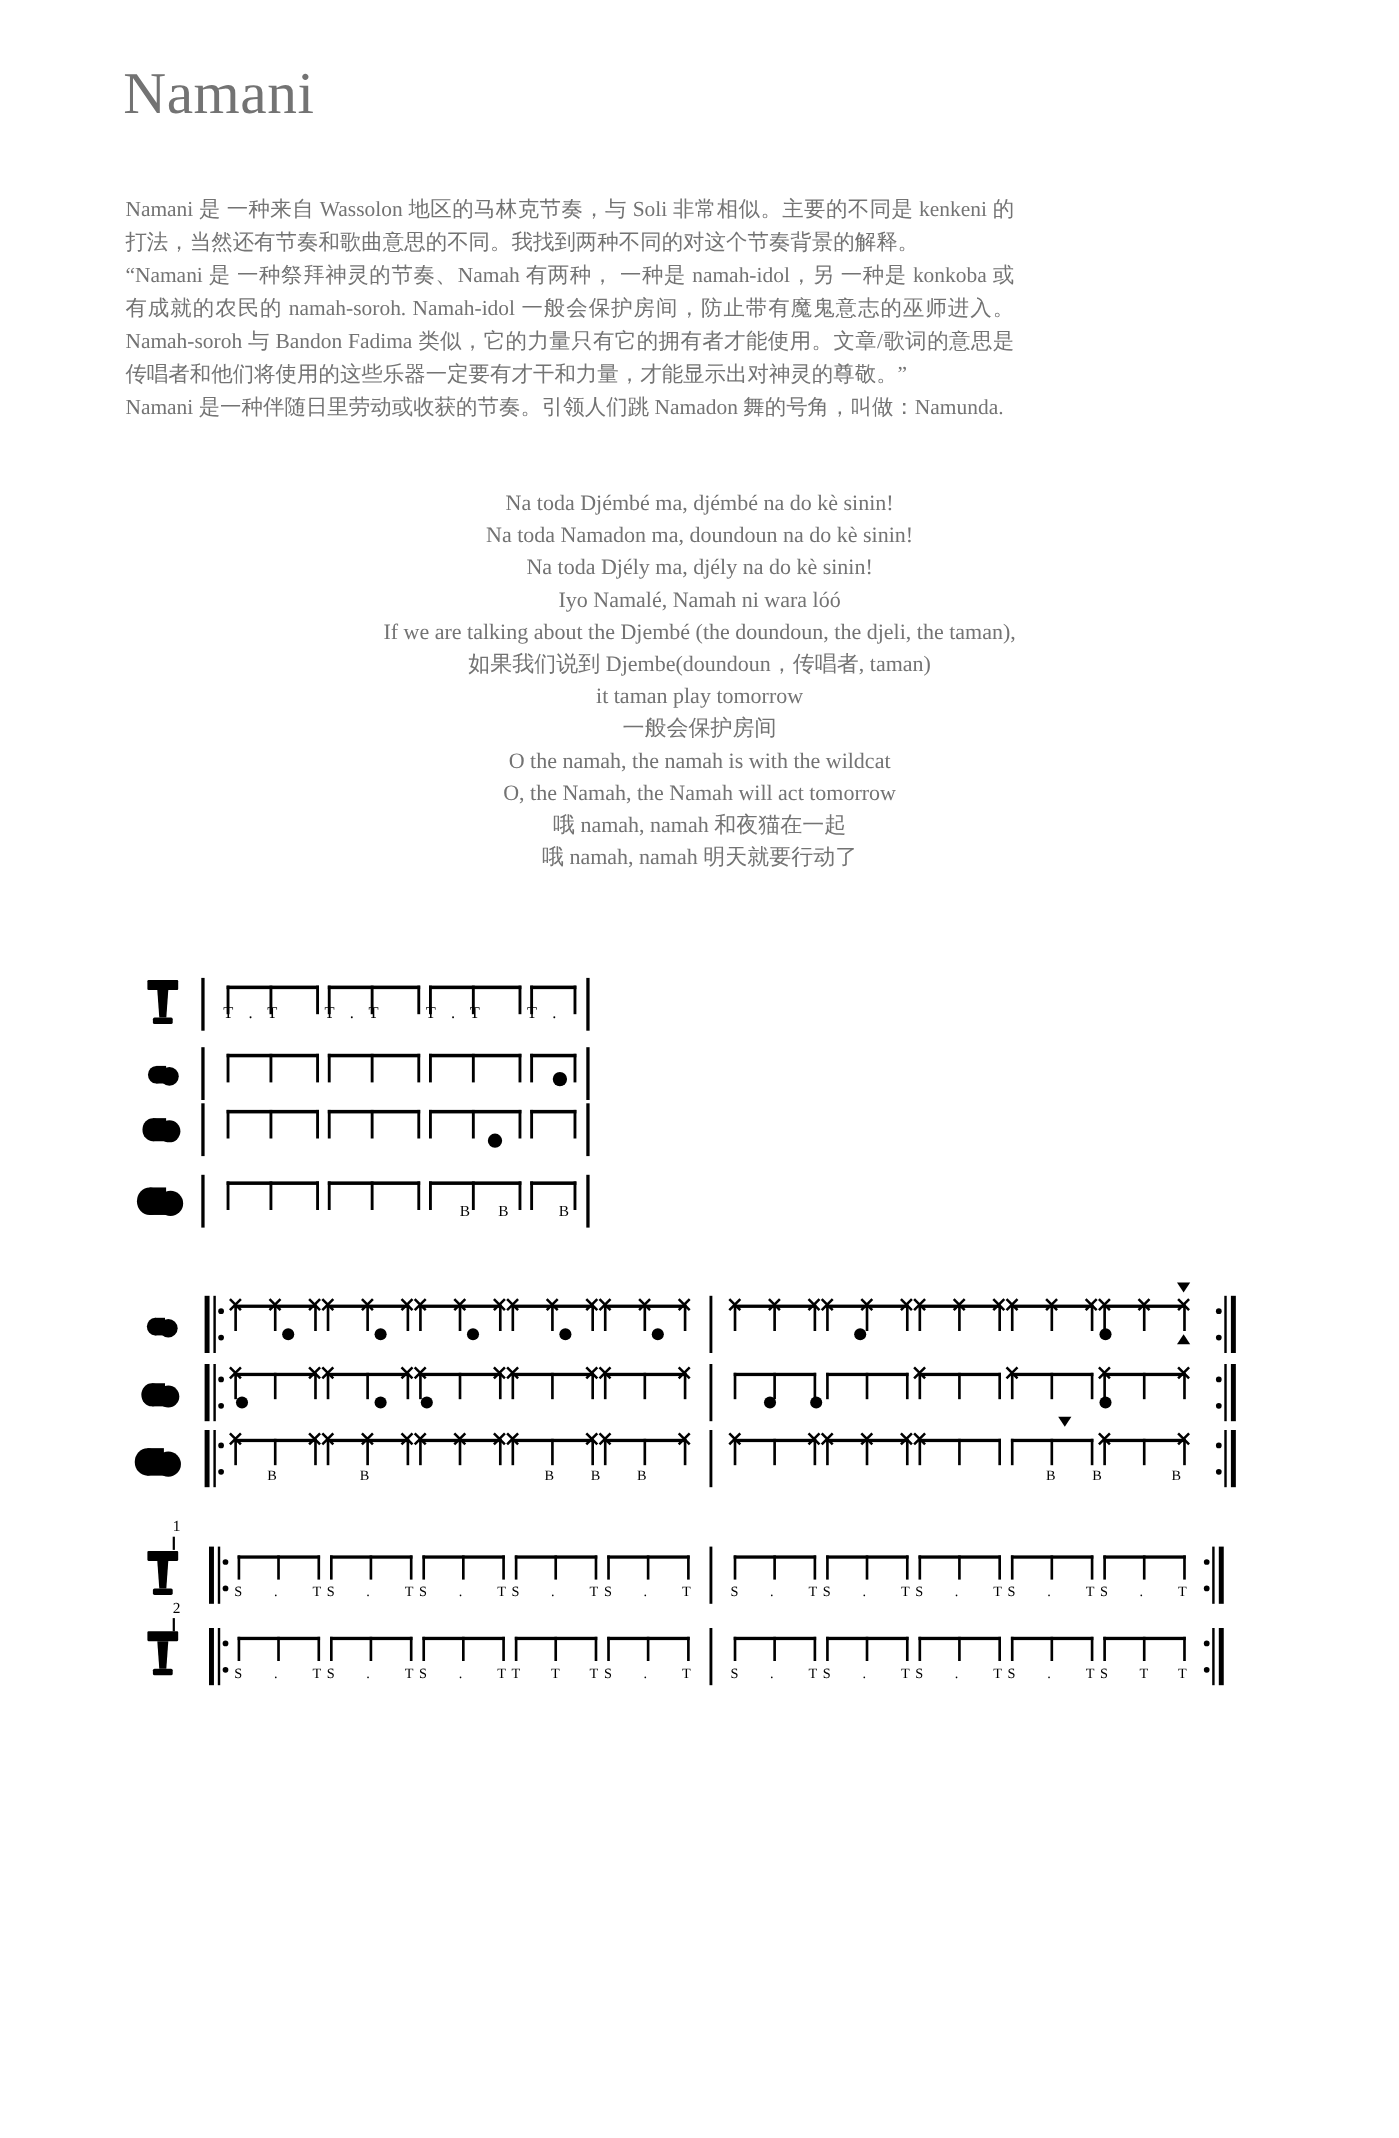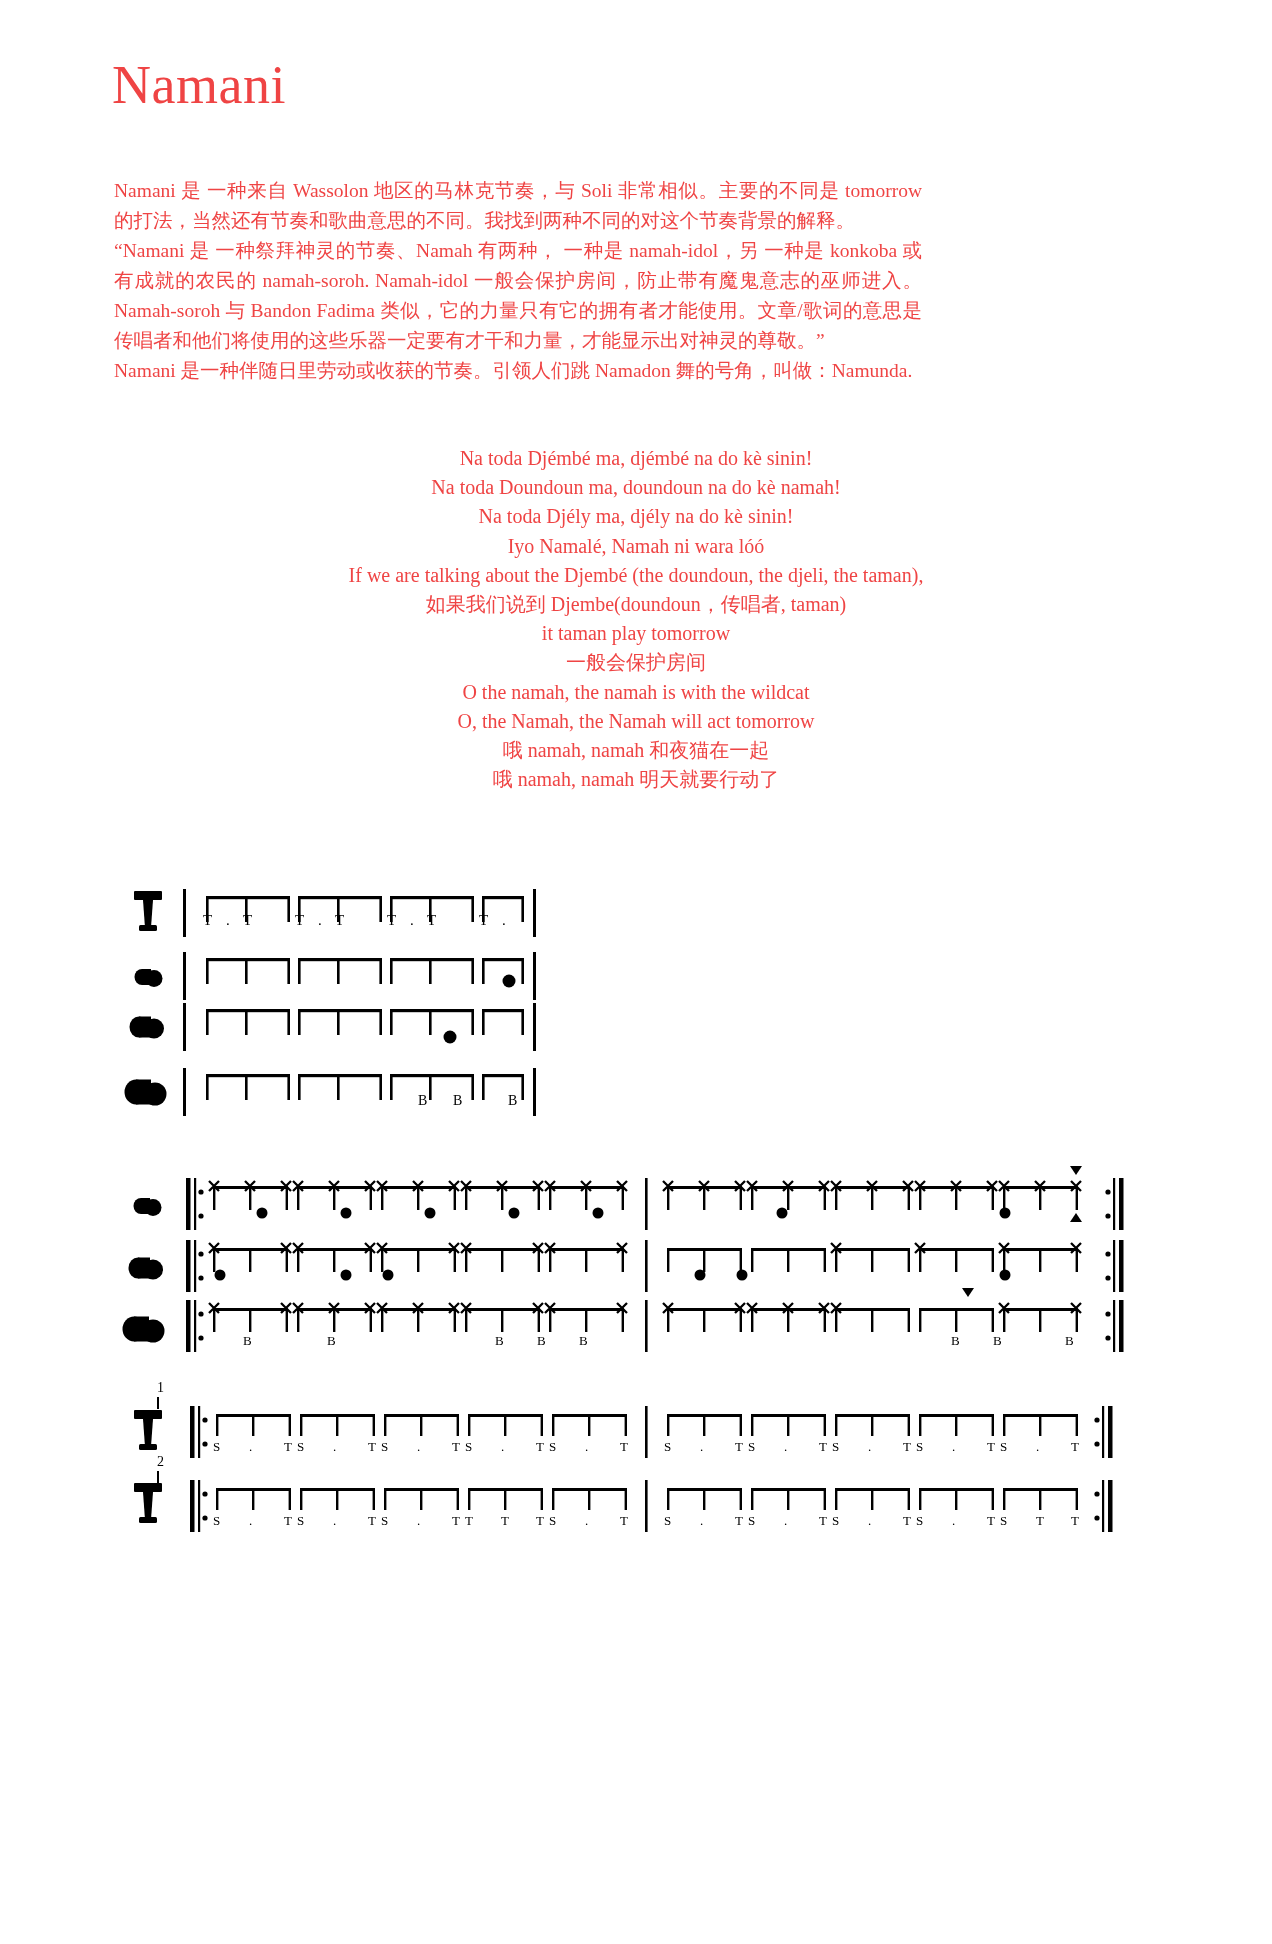--- a/index.html
+++ b/index.html
@@ -8,21 +8,21 @@
     background: #ffffff;
   }
   .page {
     position: relative;
     width: 1272px;
     height: 1944px;
     background: #ffffff;
     margin: 0 auto;
     overflow: hidden;
     font-family: "Liberation Serif", "DejaVu Serif", serif;
-    color: #ef4444;
+    color: #737373;
   }
 
   
   .title {
     position: absolute;
     left: 112px;
     top: 56px;
     font-size: 54px;
     font-family: "Liberation Serif", "DejaVu Serif", serif;
     letter-spacing: 0.5px;
@@ -65,28 +65,28 @@
   .staffsys { position: absolute; left: 0; top: 0; }
 </style>
 </head>
 <body>
 
 <div class="page">
 
   <div class="title">Namani</div>
 
   <div class="intro">
-    <p>Namani 是 一种来自 Wassolon 地区的马林克节奏，与 Soli 非常相似。主要的不同是 tomorrow 的打法，当然还有节奏和歌曲意思的不同。我找到两种不同的对这个节奏背景的解释。</p>
+    <p>Namani 是 一种来自 Wassolon 地区的马林克节奏，与 Soli 非常相似。主要的不同是 kenkeni 的打法，当然还有节奏和歌曲意思的不同。我找到两种不同的对这个节奏背景的解释。</p>
     <p>“Namani 是 一种祭拜神灵的节奏、Namah 有两种， 一种是 namah-idol，另 一种是 konkoba 或有成就的农民的 namah-soroh. Namah-idol 一般会保护房间，防止带有魔鬼意志的巫师进入。Namah-soroh 与 Bandon Fadima 类似，它的力量只有它的拥有者才能使用。文章/歌词的意思是传唱者和他们将使用的这些乐器一定要有才干和力量，才能显示出对神灵的尊敬。”</p>
     <p class="last">Namani 是一种伴随日里劳动或收获的节奏。引领人们跳 Namadon 舞的号角，叫做：Namunda.</p>
   </div>
 
   <div class="lyrics">
     <span class="ln">Na toda Djémbé ma, djémbé na do kè sinin!</span>
-    <span class="ln">Na toda Doundoun ma, doundoun na do kè namah!</span>
+    <span class="ln">Na toda Namadon ma, doundoun na do kè sinin!</span>
     <span class="ln">Na toda Djély ma, djély na do kè sinin!</span>
     <span class="ln">Iyo Namalé, Namah ni wara lóó</span>
     <span class="ln">If we are talking about the Djembé (the doundoun, the djeli, the taman),</span>
     <span class="ln">如果我们说到 Djembe(doundoun，传唱者, taman)</span>
     <span class="ln">it taman play tomorrow</span>
     <span class="ln">一般会保护房间</span>
     <span class="ln">O the namah, the namah is with the wildcat</span>
     <span class="ln">O, the Namah, the Namah will act tomorrow</span>
     <span class="ln">哦 namah, namah 和夜猫在一起</span>
     <span class="ln">哦 namah, namah 明天就要行动了</span>

